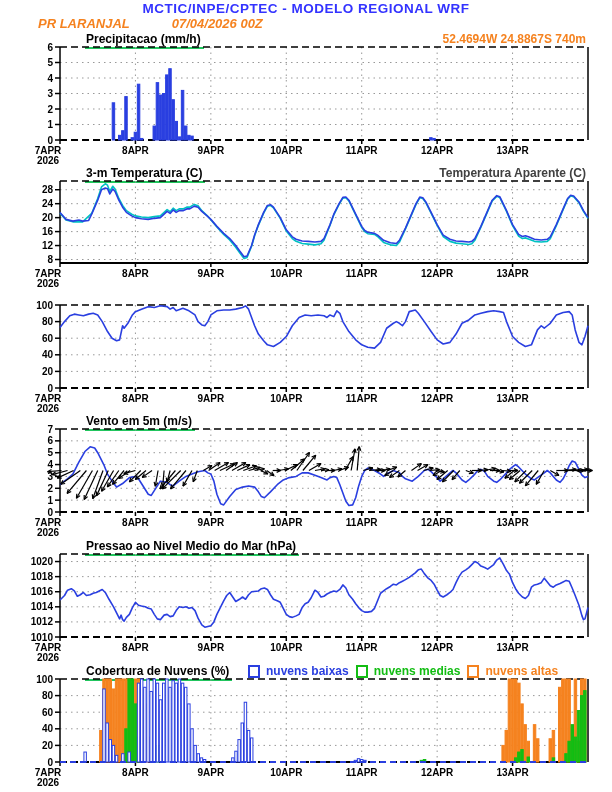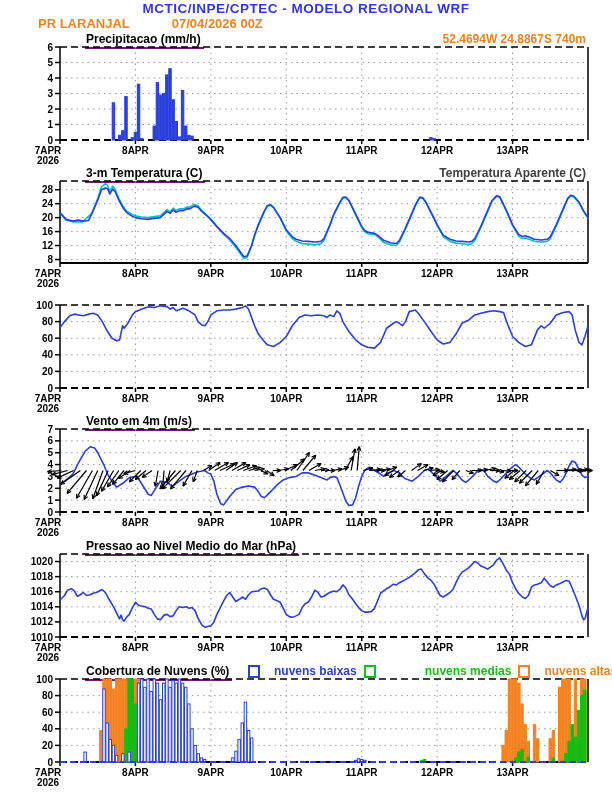--- a/index.html
+++ b/index.html
@@ -1,27 +1,27 @@
 <!DOCTYPE html>
 <html><head>
 <meta charset="utf-8">
 <style>
   html,body{margin:0;padding:0;background:#fff;}
   #page{position:relative;width:612px;height:792px;background:#fff;overflow:hidden;
         font-family:"Liberation Sans",sans-serif;font-weight:bold;color:#000;padding-left:12px;}
   .hdr1{position:absolute;top:1px;left:0;width:612px;text-align:center;
         font-size:13.5px;color:#3333ff;letter-spacing:.5px;}
-  .hdr2{position:absolute;top:16px;left:38px;font-size:13px;color:#f5821f;}
+  .hdr2{position:absolute;top:16px;left:38px;font-size:13px;color:#f5821f;font-style:italic;}
   .hdr2 .run{margin-left:42px;}
   .ptitle{position:absolute;left:0;width:612px;height:16px;line-height:16px;font-size:12px;}
-  .t-main{position:absolute;left:85px;border-bottom:2px solid #701a75;padding:0 3px 0 1px;}
+  .t-main{position:absolute;left:85px;border-bottom:2px solid #22c55e;padding:0 3px 0 1px;}
   .t-right{position:absolute;right:26px;text-align:center;}
-  .orange{color:#f5821f;} .cyan{color:#404040;} .blue{color:#2a3fe0;} .green{color:#13bd13;margin-left:35px;}
+  .orange{color:#f5821f;} .cyan{color:#404040;} .blue{color:#2a3fe0;} .green{color:#13bd13;}
   .legend{position:absolute;left:248px;top:0;display:flex;gap:7px;white-space:nowrap;}
-  .lgitem{display:flex;align-items:center;gap:14px;}
+  .lgitem{display:flex;align-items:center;gap:6px;}
   .sw{width:8px;height:9px;background:#fff;border:2px solid;display:inline-block;}
   .sw-blue{border-color:#2a3fe0;} .sw-green{border-color:#13bd13;} .sw-orange{border-color:#f5821f;}
   svg{position:absolute;left:0;overflow:visible;}
   svg text.tick{font-family:"Liberation Sans",sans-serif;font-weight:bold;font-size:10px;fill:#000;}
 </style>
 </head>
 <body>
 
 <div id="page">
 
@@ -195,21 +195,21 @@
       <text x="361.7142857142857" y="97" text-anchor="middle" class="tick">11APR</text>
       <line x1="437.14285714285717" y1="83" x2="437.14285714285717" y2="87" stroke="#000" stroke-width="1.5"></line>
       <text x="437.14285714285717" y="97" text-anchor="middle" class="tick">12APR</text>
       <line x1="512.5714285714286" y1="83" x2="512.5714285714286" y2="87" stroke="#000" stroke-width="1.5"></line>
       <text x="512.5714285714286" y="97" text-anchor="middle" class="tick">13APR</text>
       <text x="48" y="107" text-anchor="middle" class="tick">2026</text>
       <polyline points="60,22.41 64.52571428571429,16.6 69.80571428571429,10.790000000000001 74.33142857142857,9.13 78.85714285714286,9.959999999999999 83.38285714285715,10.790000000000001 88.66285714285715,9.13 93.18857142857144,8.3 97.71428571428572,9.959999999999999 102.24000000000001,16.6 107.52,26.560000000000002 112.04571428571428,33.2 116.57142857142857,35.69 119.58857142857143,34.86 122.60571428571427,20.75 124.11428571428571,23.240000000000002 127.88571428571429,18.26 132.4114285714286,9.959999999999999 135.42857142857144,6.640000000000001 141.46285714285716,4.15 148.25142857142856,1.6600000000000001 154.28571428571428,2.4899999999999998 160.32,0.8300000000000001 167.10857142857142,1.6600000000000001 170.12571428571428,4.15 173.14285714285714,2.4899999999999998 176.16,5.8100000000000005 182.94857142857143,3.3200000000000003 188.98285714285714,5.8100000000000005 195.01714285714286,9.959999999999999 198.03428571428572,16.6 201.8057142857143,19.919999999999998 204.82285714285715,20.75 207.83999999999997,16.6 210.85714285714286,9.959999999999999 216.89142857142858,5.8100000000000005 223.68,4.9799999999999995 229.71428571428572,4.9799999999999995 235.74857142857144,4.15 242.53714285714287,2.4899999999999998 245.5542857142857,0.8300000000000001 248.57142857142858,4.15 251.58857142857144,12.45 254.6057142857143,20.75 258.37714285714287,29.049999999999997 263.65714285714284,35.69 267.42857142857144,39.839999999999996 273.46285714285716,41.5 280.25142857142856,37.35 286.2857142857143,31.54 292.32,20.75 299.1085714285714,12.45 305.1428571428571,9.959999999999999 311.1771428571428,10.790000000000001 317.9657142857143,9.959999999999999 324,10.790000000000001 327.01714285714286,12.45 330.0342857142857,9.959999999999999 333.80571428571426,11.620000000000001 336.8228571428571,5.8100000000000005 339.84,8.3 342.85714285714283,16.6 348.89142857142855,26.560000000000002 355.67999999999995,34.86 361.7142857142857,39.839999999999996 367.74857142857144,42.33 374.53714285714284,43.160000000000004 380.57142857142856,37.35 386.6057142857143,23.240000000000002 393.3942857142857,18.26 396.4114285714286,16.6 399.42857142857144,18.26 402.44571428571425,20.75 405.46285714285716,16.6 409.2342857142857,6.640000000000001 415.2685714285714,4.9799999999999995 418.2857142857143,8.3 424.32000000000005,16.6 431.1085714285714,26.560000000000002 437.14285714285717,34.86 443.1771428571429,39.01 449.9657142857142,37.35 456,29.049999999999997 462.0342857142858,18.26 468.8228571428571,14.94 474.85714285714283,9.959999999999999 480.8914285714286,8.3 487.67999999999995,6.640000000000001 493.7142857142857,5.8100000000000005 499.74857142857144,6.640000000000001 503.52,7.47 506.53714285714284,16.6 512.5714285714286,31.54 518.6057142857144,37.35 525.3942857142856,41.5 531.4285714285714,39.839999999999996 537.4628571428572,24.9 541.2342857142858,20.75 544.2514285714285,23.240000000000002 547.2685714285715,20.75 550.2857142857142,18.26 556.32,9.959999999999999 563.1085714285714,7.47 569.1428571428571,6.640000000000001 572.16,9.959999999999999 575.1771428571429,24.9 578.9485714285714,37.35 581.9657142857143,39.839999999999996 584.9828571428571,31.54 588,20.75" fill="none" stroke="#2a3fe0" stroke-width="1.6" stroke-linejoin="round"></polyline>
     </svg>
 
   <div class="ptitle" style="top:413px">
-    <span class="t-main">Vento em 4m (m/s)</span>
+    <span class="t-main">Vento em 5m (m/s)</span>
   </div>
   <svg style="top:429px" width="612" height="109">
       <line x1="135.42857142857144" y1="0" x2="135.42857142857144" y2="83" stroke="#999" stroke-dasharray="1.5,4"></line>
       <line x1="210.85714285714286" y1="0" x2="210.85714285714286" y2="83" stroke="#999" stroke-dasharray="1.5,4"></line>
       <line x1="286.2857142857143" y1="0" x2="286.2857142857143" y2="83" stroke="#999" stroke-dasharray="1.5,4"></line>
       <line x1="361.7142857142857" y1="0" x2="361.7142857142857" y2="83" stroke="#999" stroke-dasharray="1.5,4"></line>
       <line x1="437.14285714285717" y1="0" x2="437.14285714285717" y2="83" stroke="#999" stroke-dasharray="1.5,4"></line>
       <line x1="512.5714285714286" y1="0" x2="512.5714285714286" y2="83" stroke="#999" stroke-dasharray="1.5,4"></line>
       <line x1="60" y1="71.14285714285714" x2="588" y2="71.14285714285714" stroke="#999" stroke-dasharray="1.5,4"></line>
       <line x1="60" y1="59.285714285714285" x2="588" y2="59.285714285714285" stroke="#999" stroke-dasharray="1.5,4"></line>

